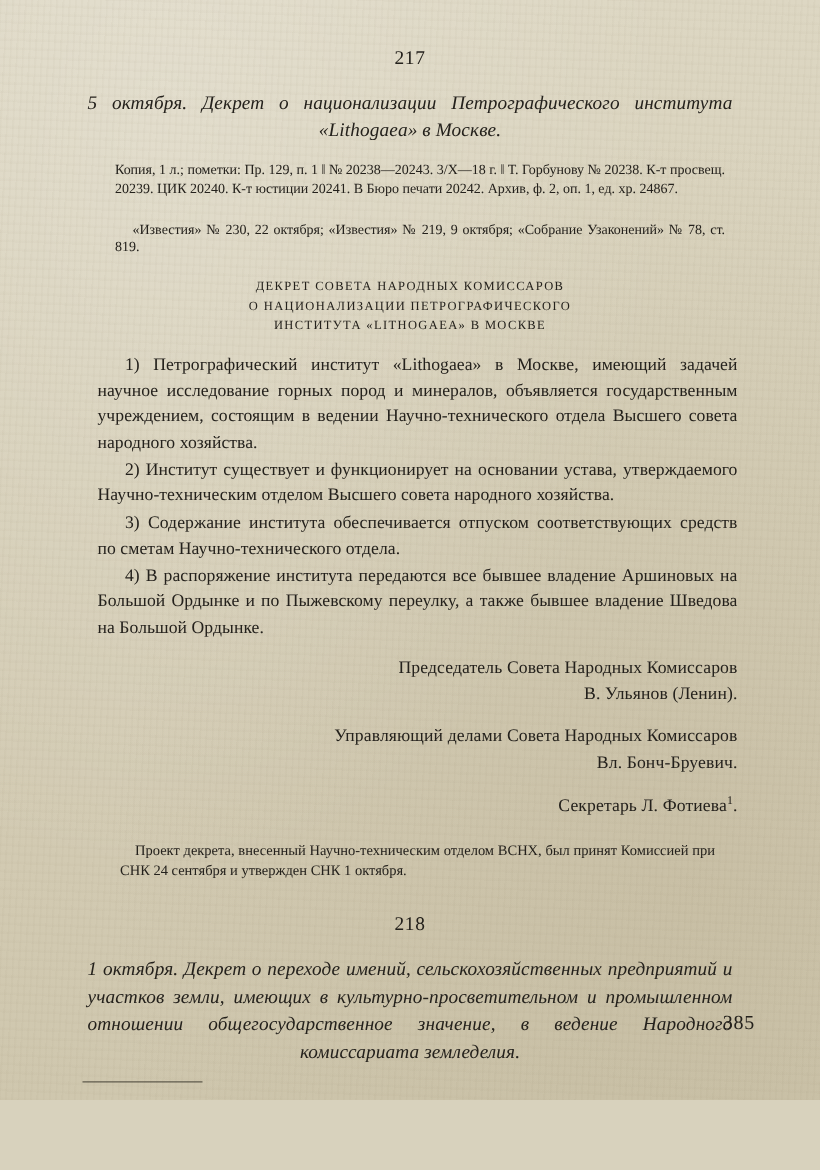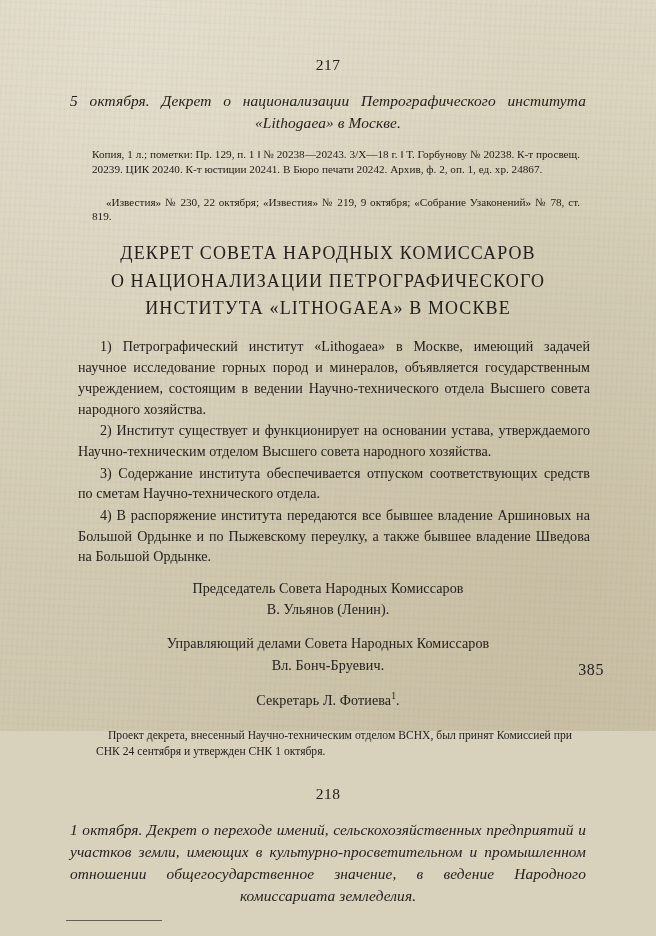--- a/index.html
+++ b/index.html
@@ -10,23 +10,23 @@
     width: 656px;
     height: 936px;
     background: #d8d2bd;
     font-family: "Liberation Serif", serif;
     color: #24211c;
     overflow: hidden;
   }
   .page {
     position: relative;
     width: 656px;
-    height: 731px;
+    height: 880px;
     box-sizing: border-box;
-    padding: 56px 66px 30px 66px;
+    padding: 38px 66px 30px 66px;
     background:
       radial-gradient(ellipse at 20% 12%, rgba(255,255,255,0.20), rgba(255,255,255,0) 55%),
       radial-gradient(ellipse at 85% 80%, rgba(150,135,100,0.16), rgba(150,135,100,0) 60%),
       linear-gradient(180deg, #ddd7c3 0%, #d6cfb8 42%, #d2cab2 78%, #cfc7ae 100%);
   }
   .page:before {
     content: "";
     position: absolute;
     left: 0; top: 0; right: 0; bottom: 0;
     background:
@@ -59,21 +59,21 @@
     line-height: 1.33;
     text-align: justify;
     margin: 0 10px 3px 26px;
     text-indent: 0;
   }
   .source-block { margin-bottom: 14px; }
   .source-note.indent { text-indent: 14px; margin-top: 18px; }
 
   .decree-title {
     text-align: center;
-    font-size: 18px;
+    font-size: 10px;
     line-height: 1.52;
     letter-spacing: 1.1px;
     margin: 16px 0 14px 0;
   }
 
   .body-par {
     font-size: 14.1px;
     line-height: 1.47;
     text-align: justify;
     text-indent: 22px;
@@ -81,21 +81,21 @@
     letter-spacing: 0.05px;
   }
 
   .sig-block {
     margin-top: 11px;
     font-size: 14.1px;
     line-height: 1.5;
     text-align: right;
     letter-spacing: 0.1px;
   }
-  .sig-block .line { display: block; text-align: center; }
+  .sig-block .line { display: block; }
   .sig-block.gap { margin-top: 13px; }
   .sig-block .sup { font-size: 9.5px; vertical-align: super; }
 
   .fine-note {
     font-size: 11.6px;
     line-height: 1.38;
     text-align: justify;
     margin: 17px 18px 0 30px;
     text-indent: 12px;
   }

